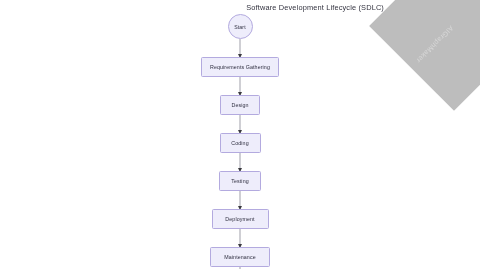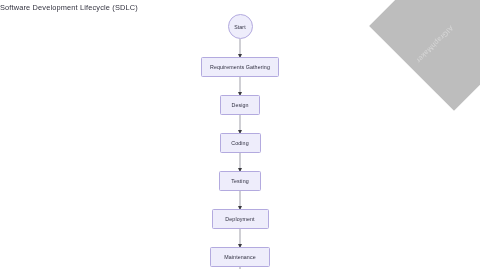--- a/index.html
+++ b/index.html
@@ -21,21 +21,21 @@
     inset: 0;
     background: #ffffff;
   }
 
   
   #chart-title {
     position: absolute;
     top: 3px;
     left: 0;
     width: 384px;
-    text-align: left;
+    text-align: right;
     font-size: 7.4px;
     letter-spacing: 0.15px;
     color: #32323f;
     white-space: nowrap;
   }
 
   
   #flow {
     position: absolute;
     top: 14px;

